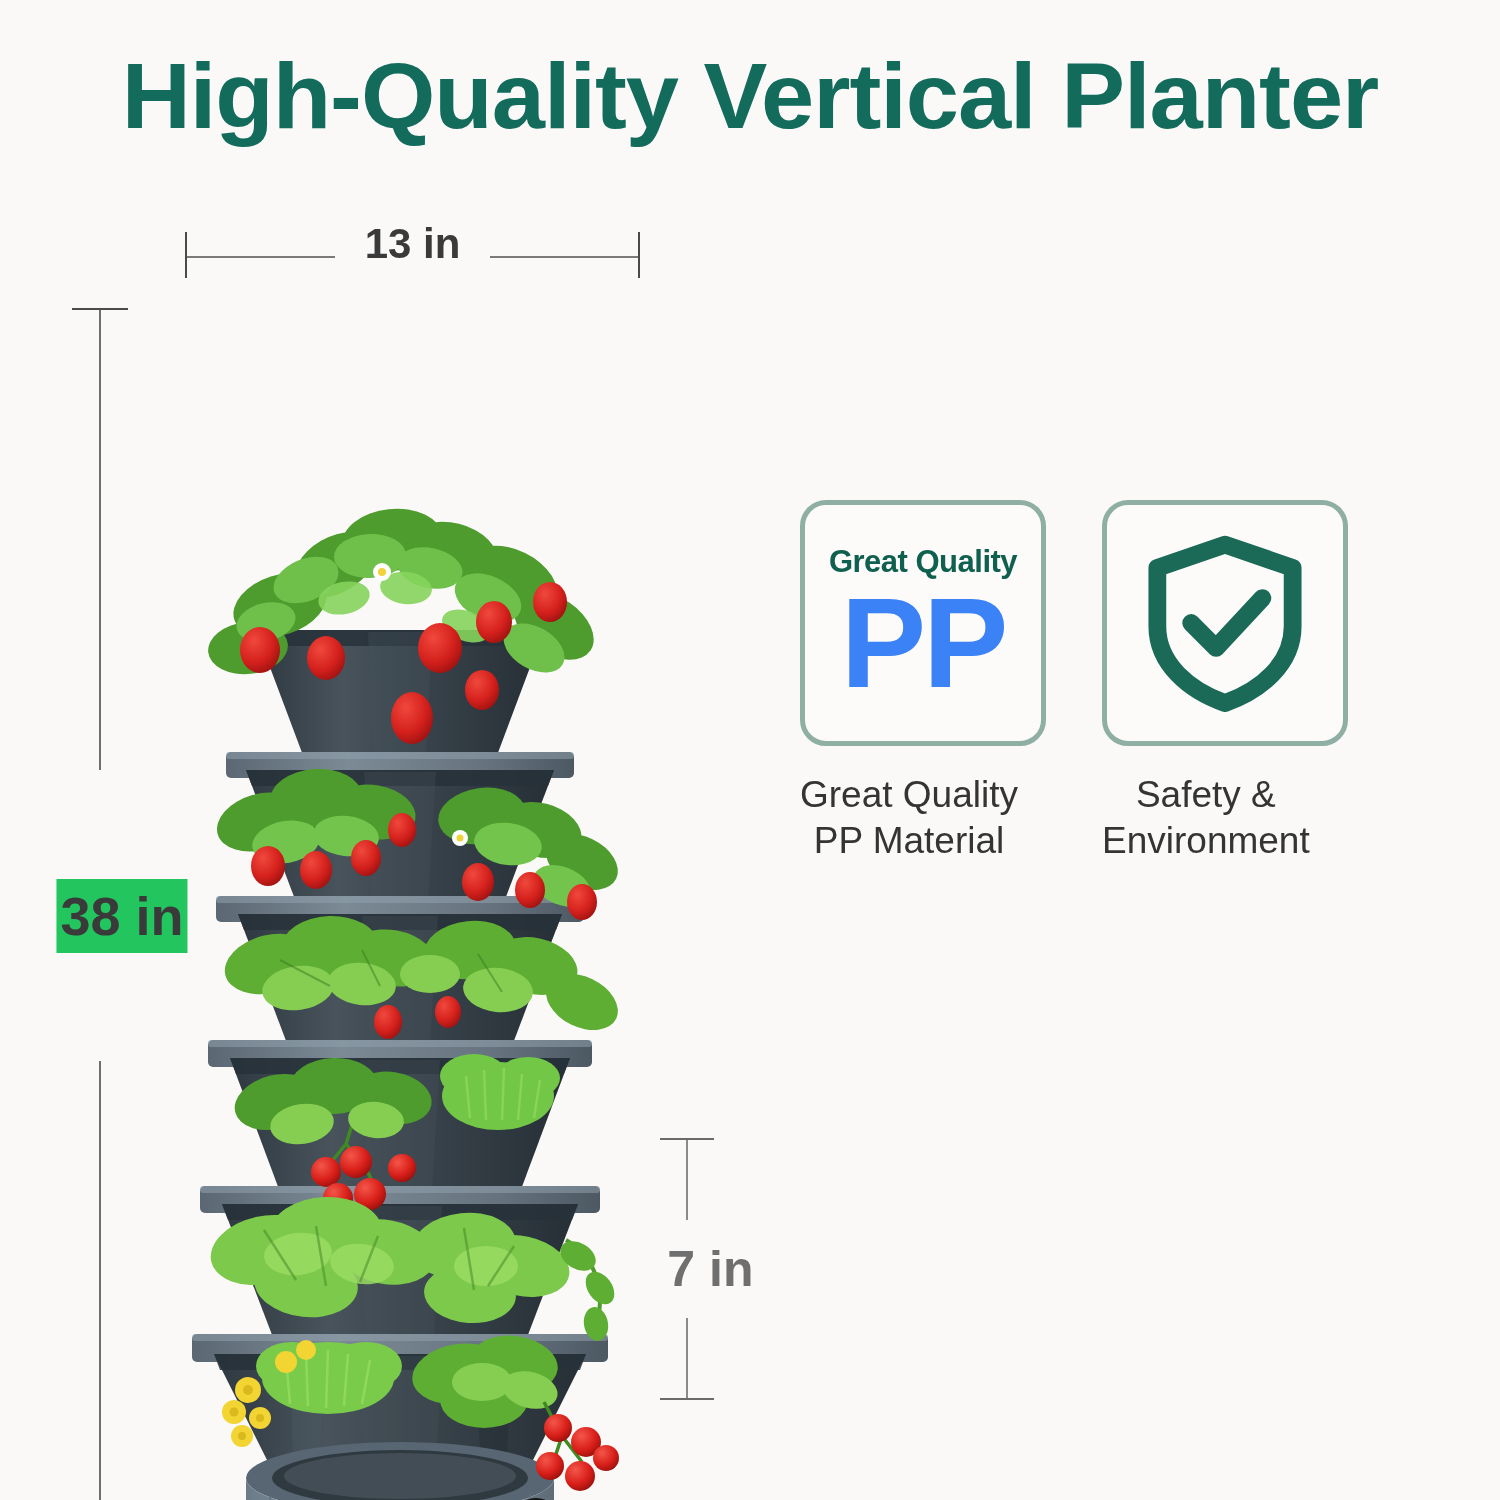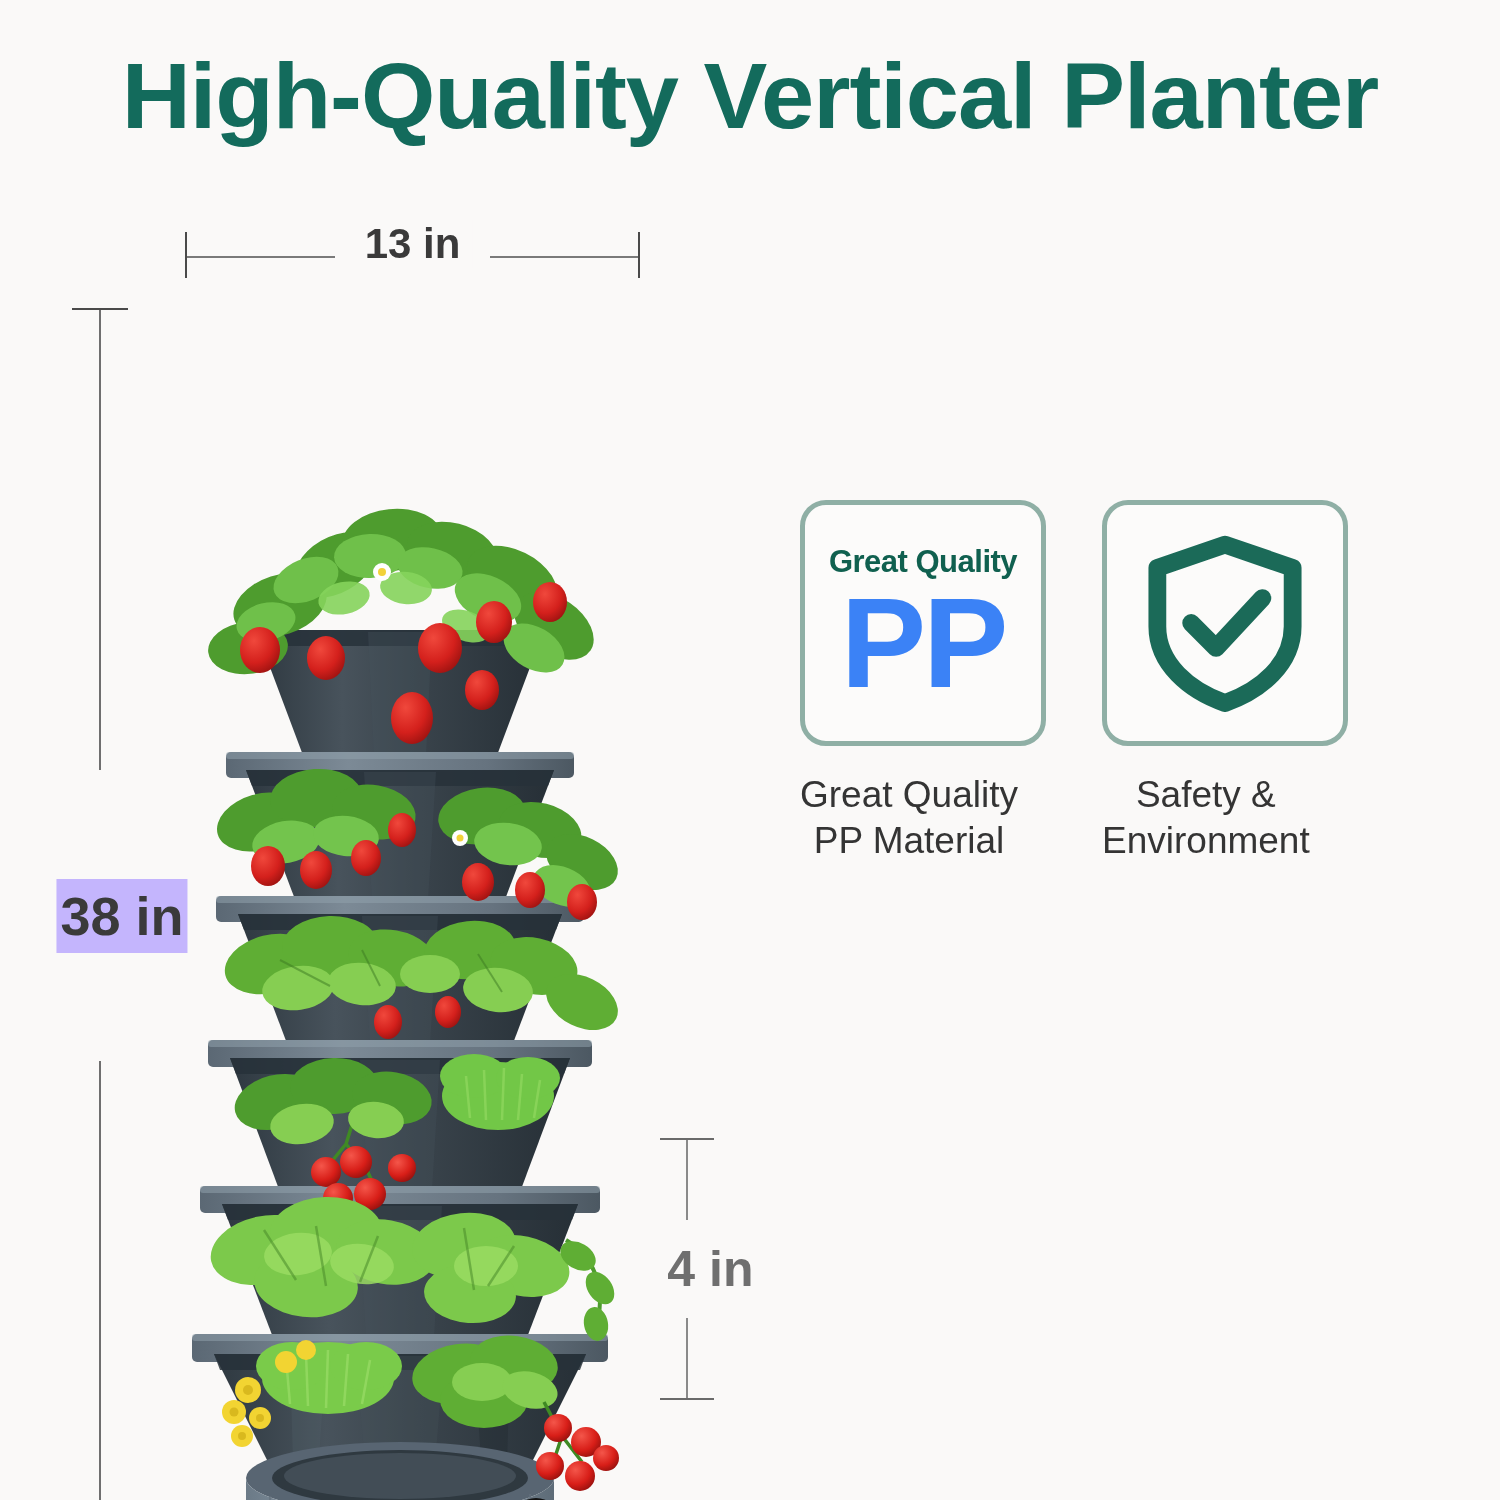--- a/index.html
+++ b/index.html
@@ -49,21 +49,21 @@
   #dim-height { position:absolute; left:62px; top:118px; width:120px; height:1215px; }
   #dim-height .cap { position:absolute; left:10px; width:56px; height:2px; background:#4a4a4a; }
   #dim-height .cap.t { top:0; }
   #dim-height .ln { position:absolute; left:37px; width:2px; background:#6f6f6f; }
   #dim-height .ln.a { top:2px; height:460px; }
   #dim-height .ln.b { bottom:2px; height:460px; }
   #dim-height .lbl {
     position:absolute; top:50%; left:50%;
     transform:translate(-50%,-50%);
     font-size:54px; font-weight:700; color:#3a3a3a; white-space:nowrap;
-    background:#c4b5fd; padding:6px 4px;
+    background:#22c55e; padding:6px 4px;
   }
 
   
   #dim-tier { position:absolute; left:648px; top:948px; width:120px; height:262px; }
   #dim-tier .cap { position:absolute; left:12px; width:54px; height:2px; background:#6a6a6a; }
   #dim-tier .cap.t { top:0; }
   #dim-tier .cap.b { bottom:0; }
   #dim-tier .ln { position:absolute; left:38px; width:2px; background:#8a8a8a; }
   #dim-tier .ln.a { top:2px; height:80px; }
   #dim-tier .ln.b { bottom:2px; height:80px; }
@@ -457,21 +457,21 @@
     <div class="ln a"></div>
     <div class="ln b"></div>
     <div class="lbl">38 in</div>
   </div>
 
   <div id="dim-tier">
     <div class="cap t"></div>
     <div class="cap b"></div>
     <div class="ln a"></div>
     <div class="ln b"></div>
-    <div class="lbl">4 in</div>
+    <div class="lbl">7 in</div>
   </div>
 </div>
 
 <div id="features">
 
   <div class="feature">
     <div class="fcard">
       <div class="pp-small">Great Quality</div>
       <div class="pp-big">PP</div>
     </div>

